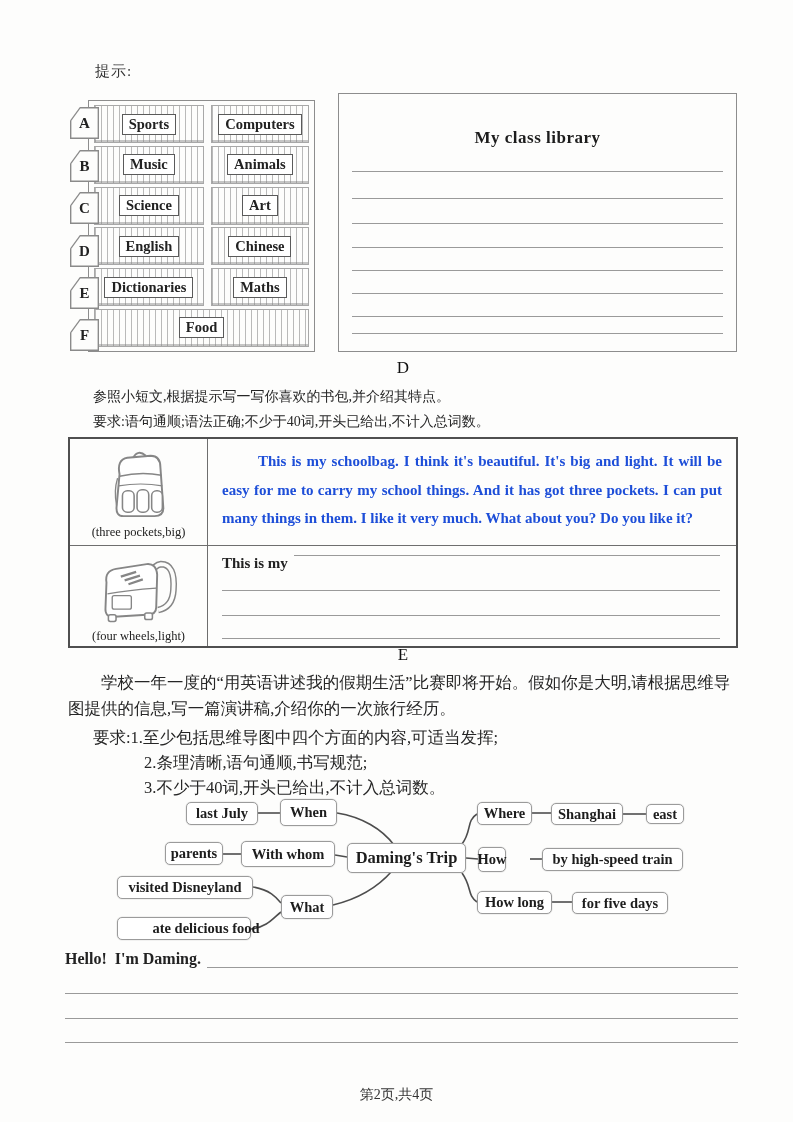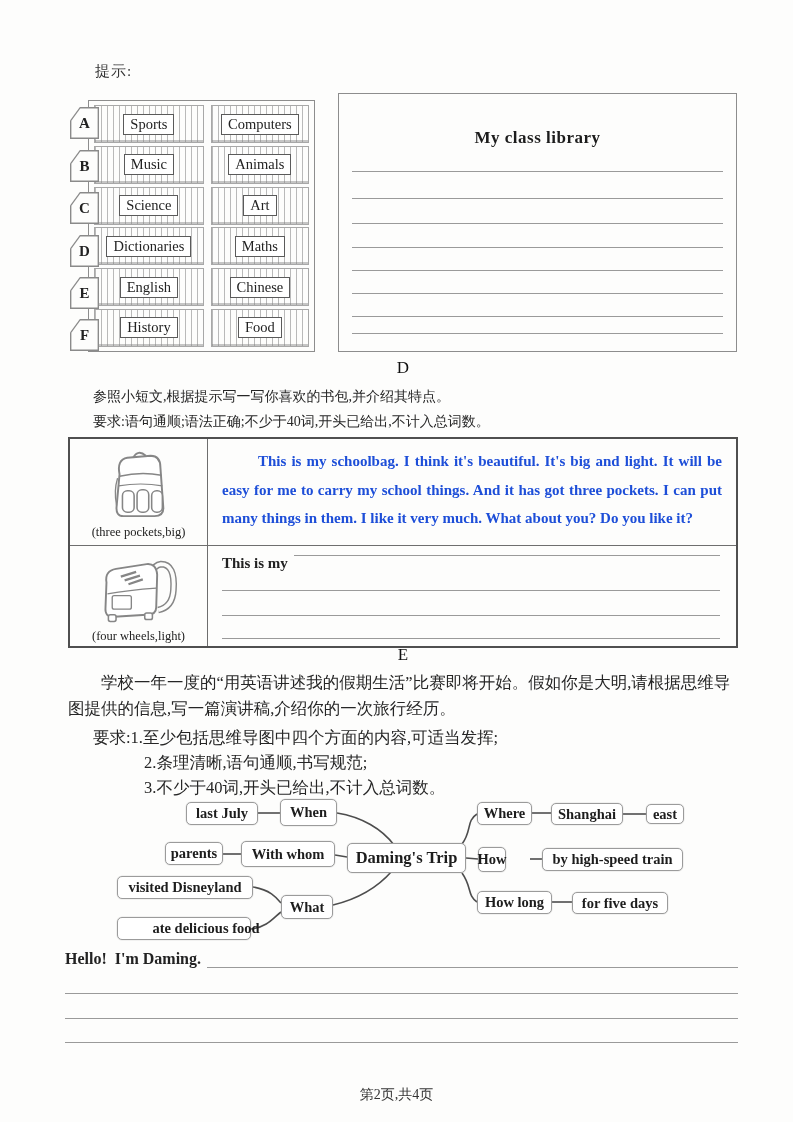--- a/index.html
+++ b/index.html
@@ -32,21 +32,21 @@
     background-image:
       repeating-linear-gradient(90deg, rgba(130,130,130,.55) 0 1px, transparent 1px 6px),
       linear-gradient(0deg, rgba(130,130,130,.45) 0 2px, transparent 2px);
     display:flex; align-items:center; justify-content:center;
   }
   .shelf-cell.left { flex:1.12; }
   .book-label {
     background:#fff;
     border:1.2px solid #5a5a5a;
     padding:1px 6px;
-    font-weight:normal; font-size:14.5px; line-height:17px;
+    font-weight:bold; font-size:14.5px; line-height:17px;
     font-family:"Liberation Serif", serif;
     white-space:nowrap;
     text-align:center;
   }
   .tab { width:29px; height:32px; background:#8a8a8a;
          clip-path:polygon(100% 0, 34% 0, 0 42%, 0 100%, 100% 100%); }
   .tab-in {
     position:absolute; left:1.4px; top:1.4px; right:1.4px; bottom:1.4px;
     background:#fdfdfc;
     clip-path:polygon(100% 0, 34% 0, 0 42%, 0 100%, 100% 100%);
@@ -140,38 +140,35 @@
   <div class="shelf-row">
     <div class="shelf-cell left">
         <span class="book-label">Science</span>
       </div>
     <div class="shelf-cell">
         <span class="book-label">Art</span>
       </div>
   </div>
   <div class="shelf-row">
     <div class="shelf-cell left">
+        <span class="book-label">English</span>
+      </div>
+    <div class="shelf-cell">
+        <span class="book-label">Chinese</span>
+      </div>
+  </div>
+  <div class="shelf-row">
+    <div class="shelf-cell left">
         <span class="book-label">Dictionaries</span>
       </div>
     <div class="shelf-cell">
         <span class="book-label">Maths</span>
       </div>
   </div>
   <div class="shelf-row">
-    <div class="shelf-cell left">
-        <span class="book-label">English</span>
-      </div>
-    <div class="shelf-cell">
-        <span class="book-label">Chinese</span>
-      </div>
-  </div>
-  <div class="shelf-row">
-    <div class="shelf-cell left">
-        <span class="book-label">History</span>
-      </div>
     <div class="shelf-cell">
         <span class="book-label">Food</span>
       </div>
   </div>
 </div>
 
 <div class="abs tab" style="left:70px; top:107px;">
     <div class="tab-in">A</div>
   </div>
 <div class="abs tab" style="left:70px; top:150px;">

